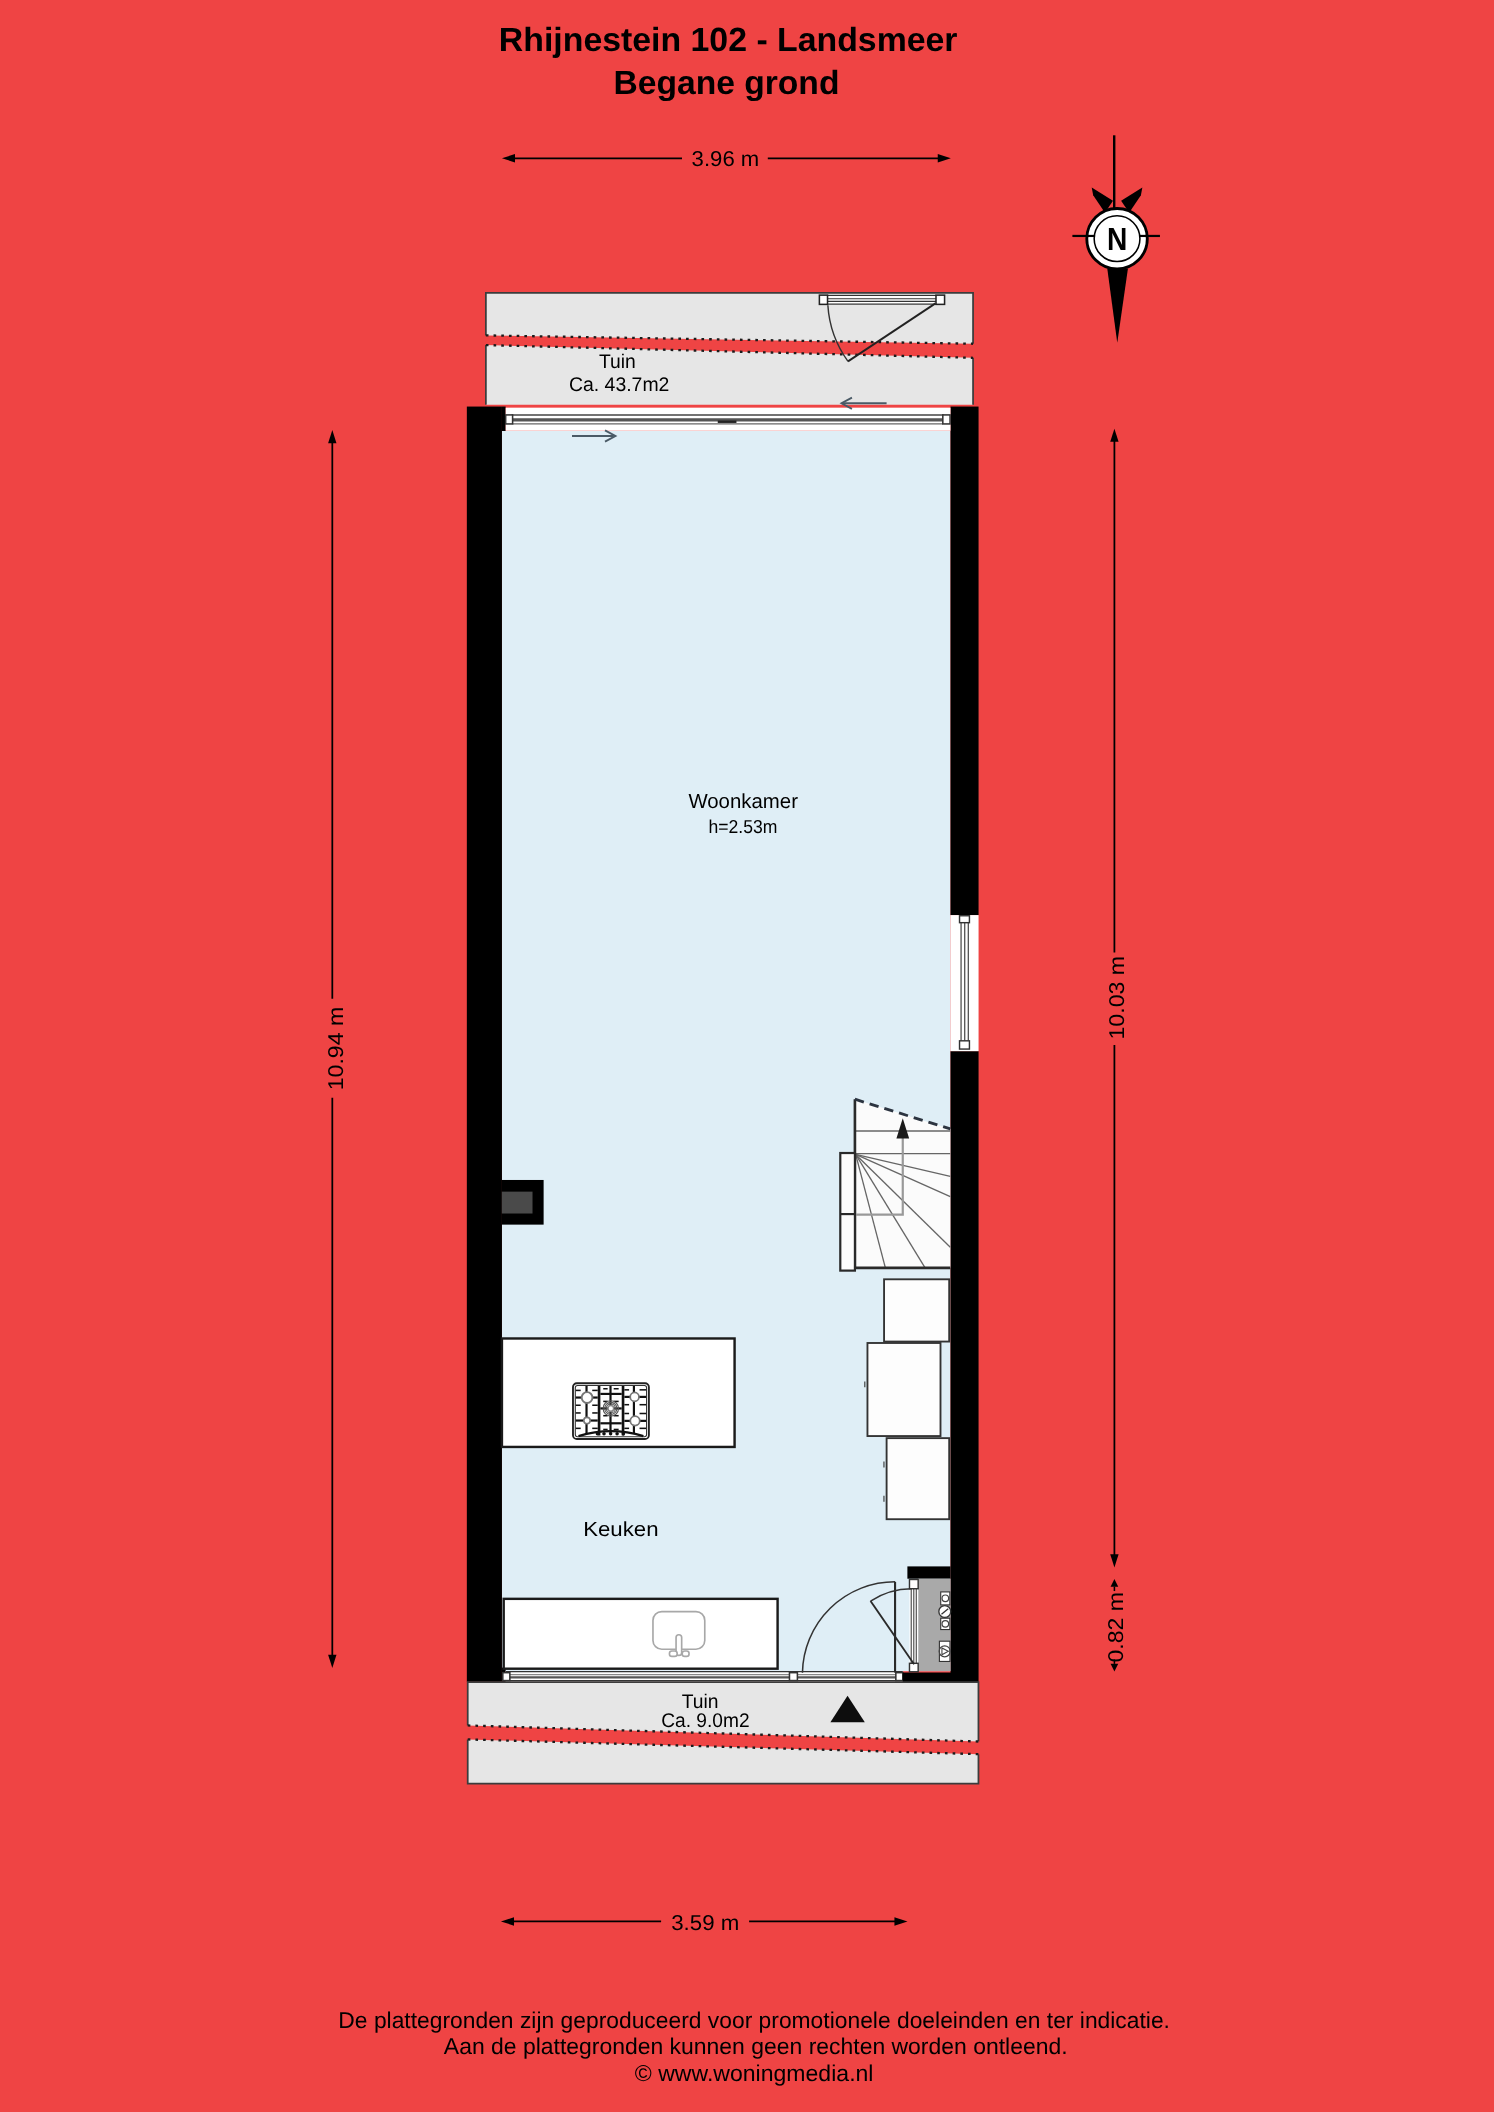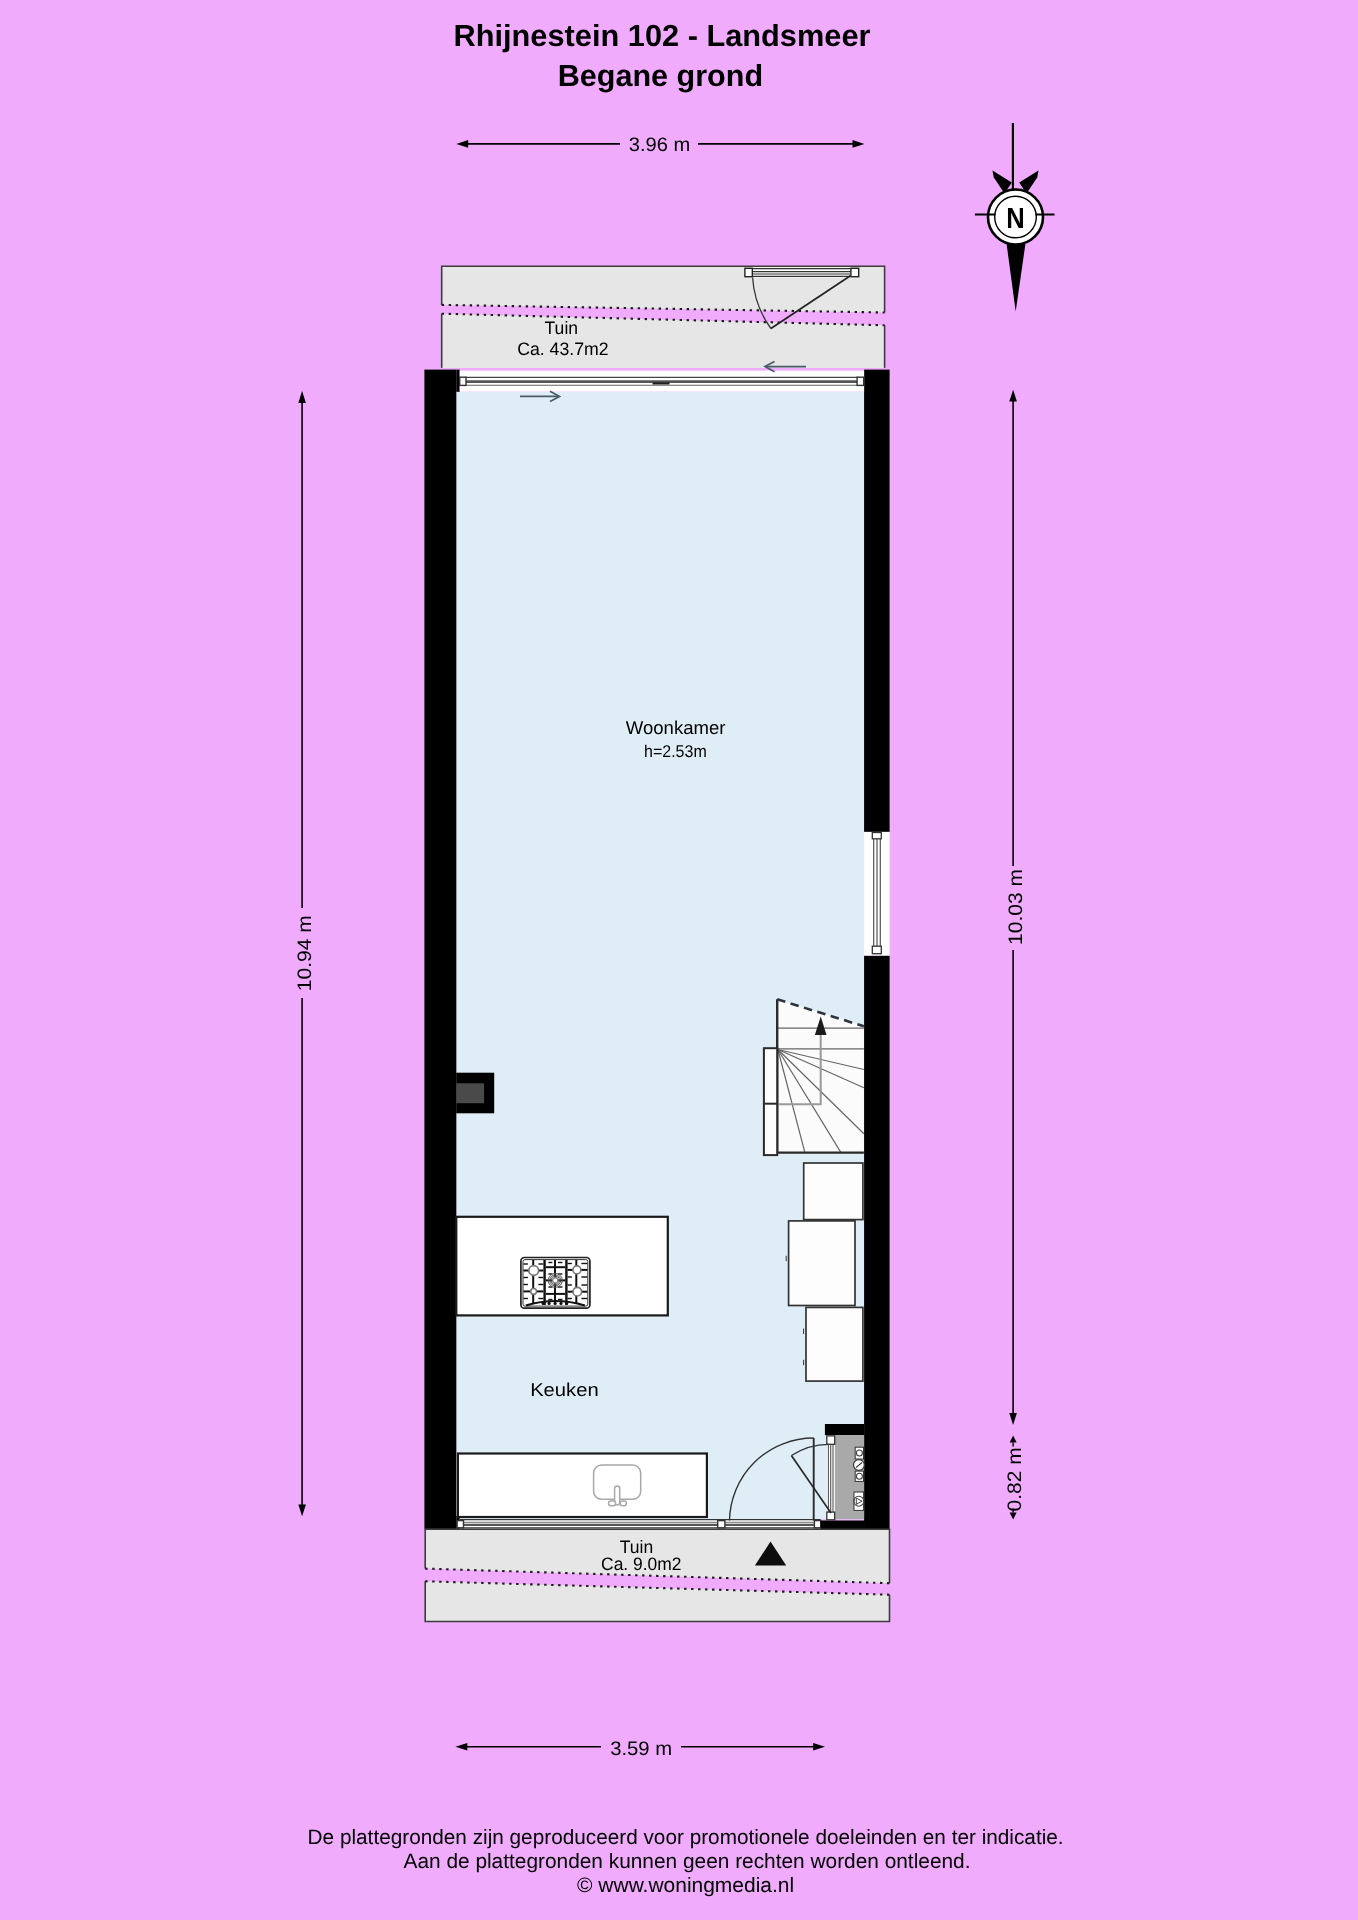--- a/index.html
+++ b/index.html
@@ -1,16 +1,16 @@
 <!DOCTYPE html>
 <html><head>
 <meta charset="utf-8">
 <style>
   html,body{margin:0;padding:0;background:#ffffff;}
-  .page{position:relative;width:1358px;height:1920px;background:#f0abfc;overflow:hidden;}
+  .page{position:relative;width:1358px;height:1920px;background:#ef4444;overflow:hidden;}
   svg{display:block;}
   text{font-family:"Liberation Sans",sans-serif;fill:#000;text-rendering:geometricPrecision;}
 </style>
 </head>
 <body>
 <div class="page">
 <svg width="1358" height="1920" viewBox="0 0 1358 1920">
 
 <g>
 <text x="662" y="46.3" font-size="30.5" font-weight="bold" text-anchor="middle" textLength="417" lengthAdjust="spacingAndGlyphs">Rhijnestein 102 - Landsmeer</text>

